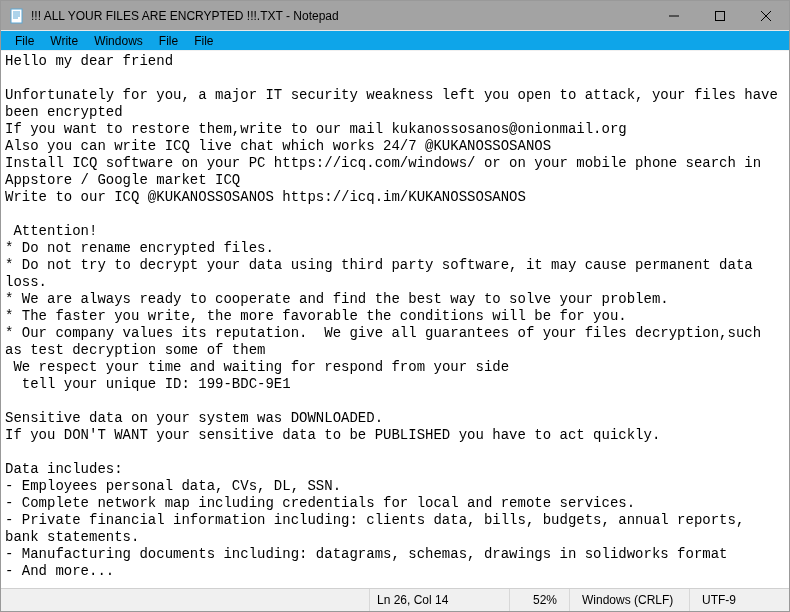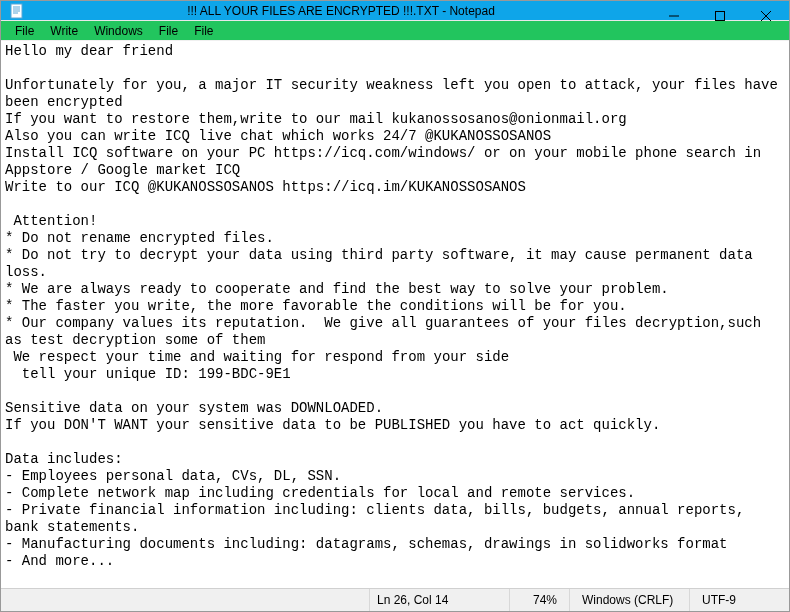--- a/index.html
+++ b/index.html
@@ -1,23 +1,23 @@
 <!DOCTYPE html>
 <html><head>
 <meta charset="utf-8">
 <style>
   * { margin: 0; padding: 0; box-sizing: border-box; }
   html, body { width: 790px; height: 612px; font-family: "Segoe UI", Tahoma, sans-serif; background: #f0f0f0; overflow: hidden; }
   .window { width: 790px; height: 612px; background: #ffffff; border: 1px solid #999; display: flex; flex-direction: column; }
-  .titlebar { height: 20px; background: #0ea5e9; display: flex; align-items: center; border-bottom: 1px solid #e8e8e8; text-align: center; }
+  .titlebar { height: 30px; background: #a3a3a3; display: flex; align-items: center; border-bottom: 1px solid #e8e8e8; }
   .title-icon { width: 16px; height: 16px; margin-left: 8px; display: flex; align-items: center; justify-content: center; }
   .title-text { flex: 1; font-size: 12px; color: #000; padding-left: 6px; white-space: nowrap; overflow: hidden; }
   .win-controls { display: flex; height: 100%; }
   .win-btn { width: 46px; height: 30px; display: flex; align-items: center; justify-content: center; color: #000; }
-  .menubar { height: 20px; display: flex; align-items: center; padding-left: 6px; font-size: 12px; color: #000; background: #22c55e; border-bottom: 1px solid #f0f0f0; }
+  .menubar { height: 20px; display: flex; align-items: center; padding-left: 6px; font-size: 12px; color: #000; background: #0ea5e9; border-bottom: 1px solid #f0f0f0; }
   .menu-item { padding: 2px 8px; cursor: default; }
   .editor { flex: 1; overflow-y: auto; overflow-x: auto; background: #eab308; text-decoration: underline; }
   .editor textarea {
     width: 100%; height: 100%; border: none; outline: none; resize: none;
     font-family: Consolas, "Courier New", monospace; font-size: 14px; line-height: 17px;
     padding: 2px 4px; white-space: pre-wrap; word-wrap: break-word; color: #000;
   }
   .statusbar { height: 23px; border-top: 1px solid #d0d0d0; background: #f0f0f0; display: flex; align-items: stretch; font-size: 12px; color: #000; }
   .status-spacer { flex: 1; }
   .status-cell { border-left: 1px solid #d8d8d8; padding: 0 12px; display: flex; align-items: center; white-space: nowrap; }
@@ -95,18 +95,18 @@
 - Employees personal data, CVs, DL, SSN.
 - Complete network map including credentials for local and remote services.
 - Private financial information including: clients data, bills, budgets, annual reports, bank statements.
 - Manufacturing documents including: datagrams, schemas, drawings in solidworks format
 - And more...</textarea>
   </div>
 
   <div class="statusbar">
     <div class="status-spacer"></div>
     <div class="status-cell ln">Ln 26, Col 14</div>
-    <div class="status-cell zoom">74%</div>
+    <div class="status-cell zoom">52%</div>
     <div class="status-cell eol">Windows (CRLF)</div>
     <div class="status-cell enc">UTF-9</div>
   </div>
 
 </div>
 
 </body></html>

